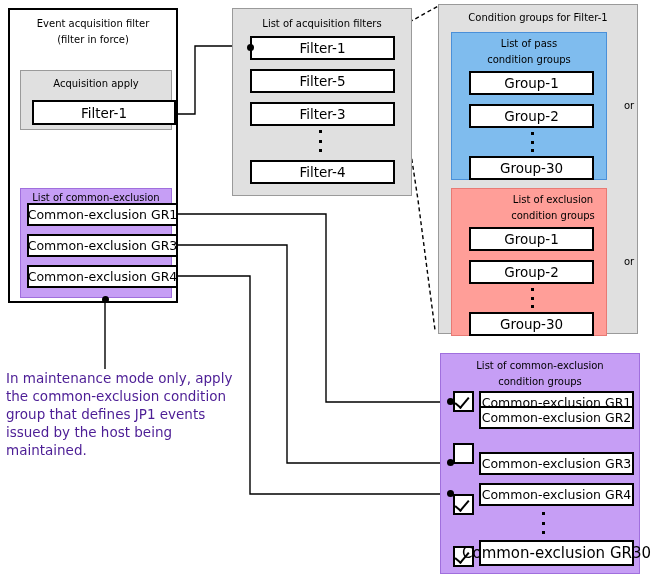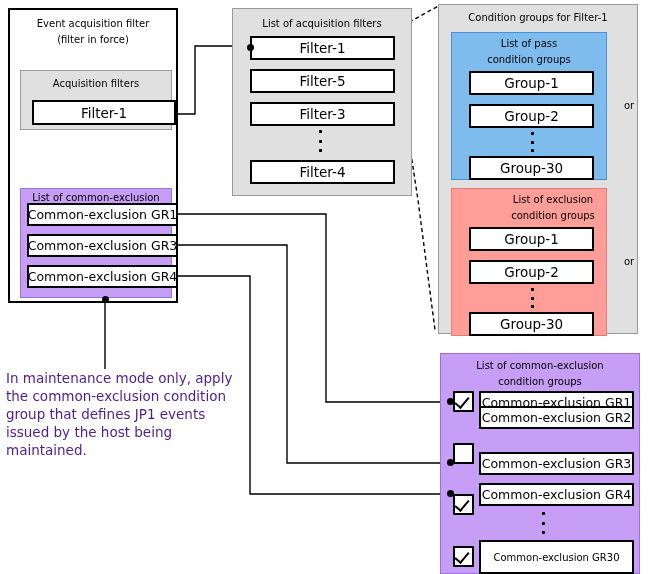--- a/index.html
+++ b/index.html
@@ -133,21 +133,21 @@
     <path d="M 603,218 q 7,0 7,8 l 0,21 q 0,8 7,8 q -7,0 -7,8 l 0,21 q 0,8 -7,8" fill="none" stroke="#000" stroke-width="1.4"></path>
   </svg>
 
   <div class="abs panel-white" style="left:8px; top:8px; width:170px; height:295px;">
   </div>
 
   <div class="abs cap" style="left:12px; top:16px; width:162px;">Event acquisition filter
 (filter in force)</div>
 
   <div class="abs panel-gray" style="left:20px; top:70px; width:152px; height:60px;"></div>
-  <div class="abs cap" style="left:20px; top:76px; width:152px;">Acquisition filters</div>
+  <div class="abs cap" style="left:20px; top:76px; width:152px;">Acquisition apply</div>
   <div class="abs item-box" style="left:32px; top:100px; width:144px; height:25px;">Filter-1</div>
 
   <div class="abs panel-purple" style="left:20px; top:188px; width:152px; height:110px;"></div>
   <div class="abs cap" style="left:20px; top:190px; width:152px;">List of common-exclusion
 condition groups</div>
   <div class="abs item-box" style="left:27px; top:203px; width:151px; height:23px; font-size:12.5px;">Common-exclusion GR1</div>
   <div class="abs item-box" style="left:27px; top:234px; width:151px; height:23px; font-size:12.5px;">Common-exclusion GR3</div>
   <div class="abs item-box" style="left:27px; top:265px; width:151px; height:23px; font-size:12.5px;">Common-exclusion GR4</div>
   <div class="abs dot" style="left:102px; top:296px;"></div>
 
@@ -213,15 +213,15 @@
   <div class="abs cbox checked" style="left:453px; top:483px; width:21px; height:21px;"></div>
   <div class="abs item-box" style="left:479px; top:483px; width:155px; height:23px; font-size:12.5px;">Common-exclusion GR4</div>
   <div class="abs dot" style="left:447px; top:490px;"></div>
 
   <div class="abs vdots" style="left:541px; top:512px; width:4px; height:22px;">
     <i></i>
       <i></i>
       <i></i>
   </div>
 
-  <div class="abs item-box" style="left:479px; top:540px; width:155px; height:34px; font-size:10px;">Common-exclusion GR30</div>
+  <div class="abs item-box" style="left:479px; top:540px; width:155px; height:26px; font-size:15px;">Common-exclusion GR30</div>
 
 </div>
 
 </body></html>

